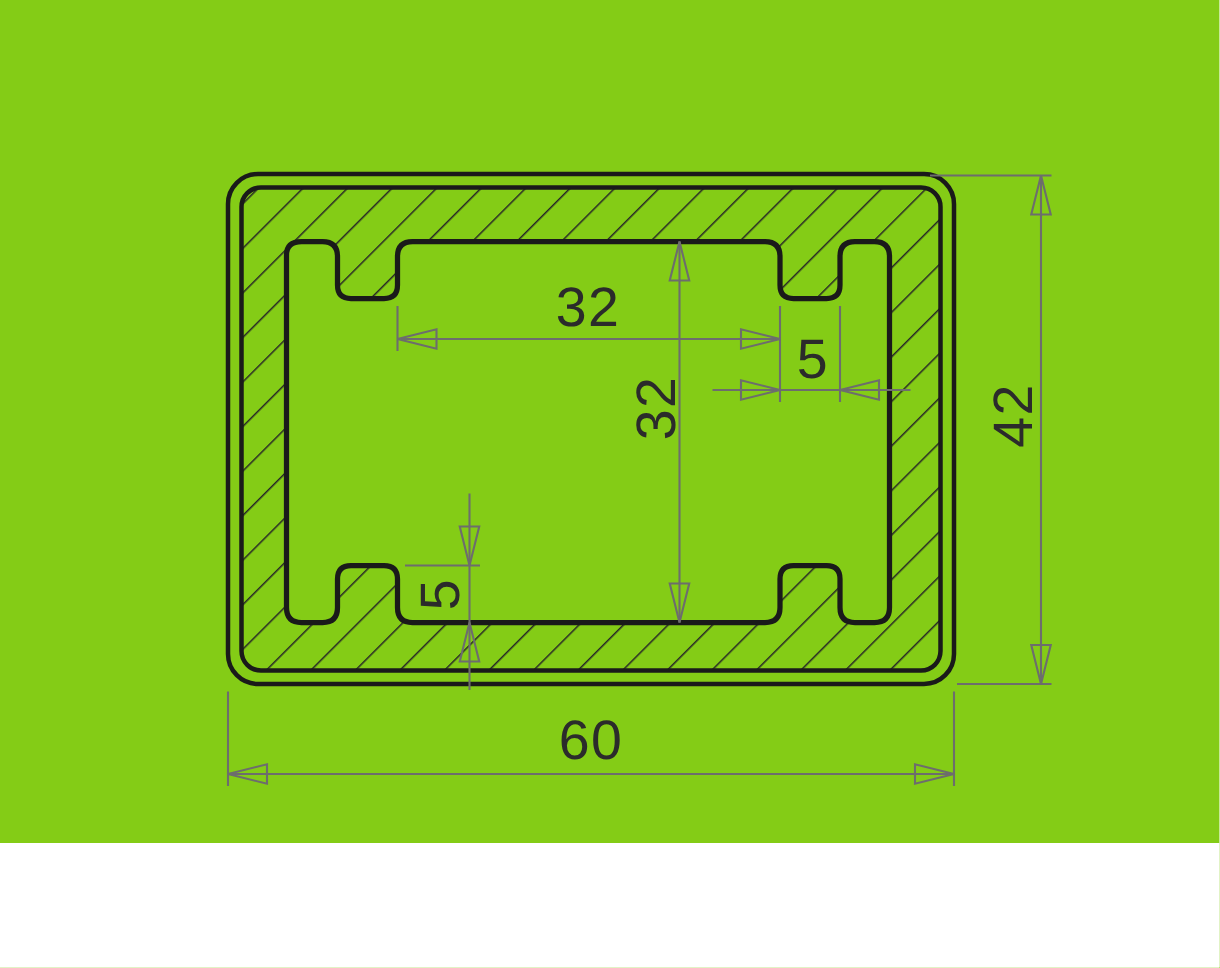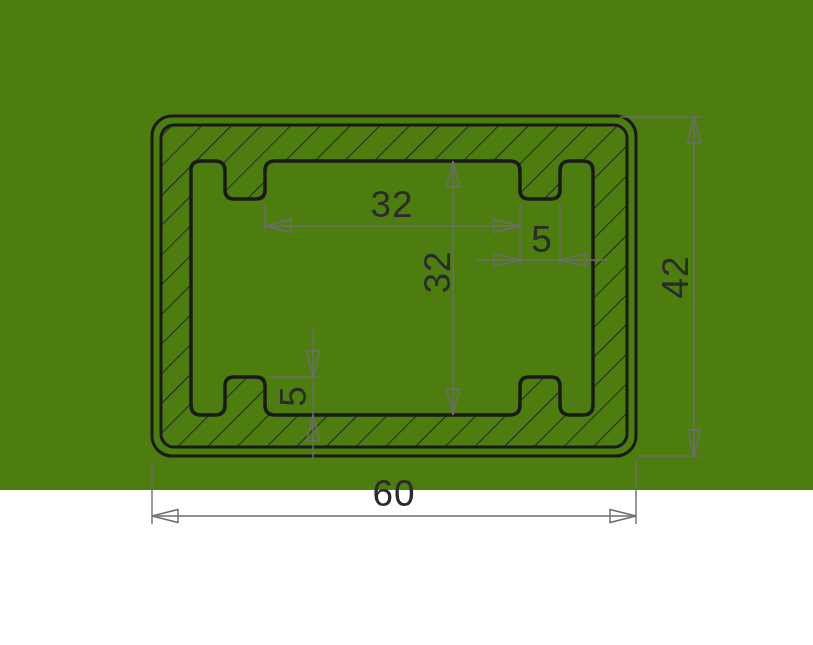--- a/index.html
+++ b/index.html
@@ -7,22 +7,22 @@
     padding: 0;
     background: #ffffff;
     width: 813px;
     height: 645px;
     overflow: hidden;
     font-family: "Liberation Sans", sans-serif;
   }
   .stage {
     position: relative;
     width: 813px;
-    height: 490px;
-    background: #4d7c0f;
+    height: 562px;
+    background: #84cc16;
   }
   svg { display: block; }
   .profile-line {
     fill: none;
     stroke: #1a1a1a;
     stroke-width: 3;
     stroke-linejoin: round;
     stroke-linecap: round;
   }
   .cavity-line {

